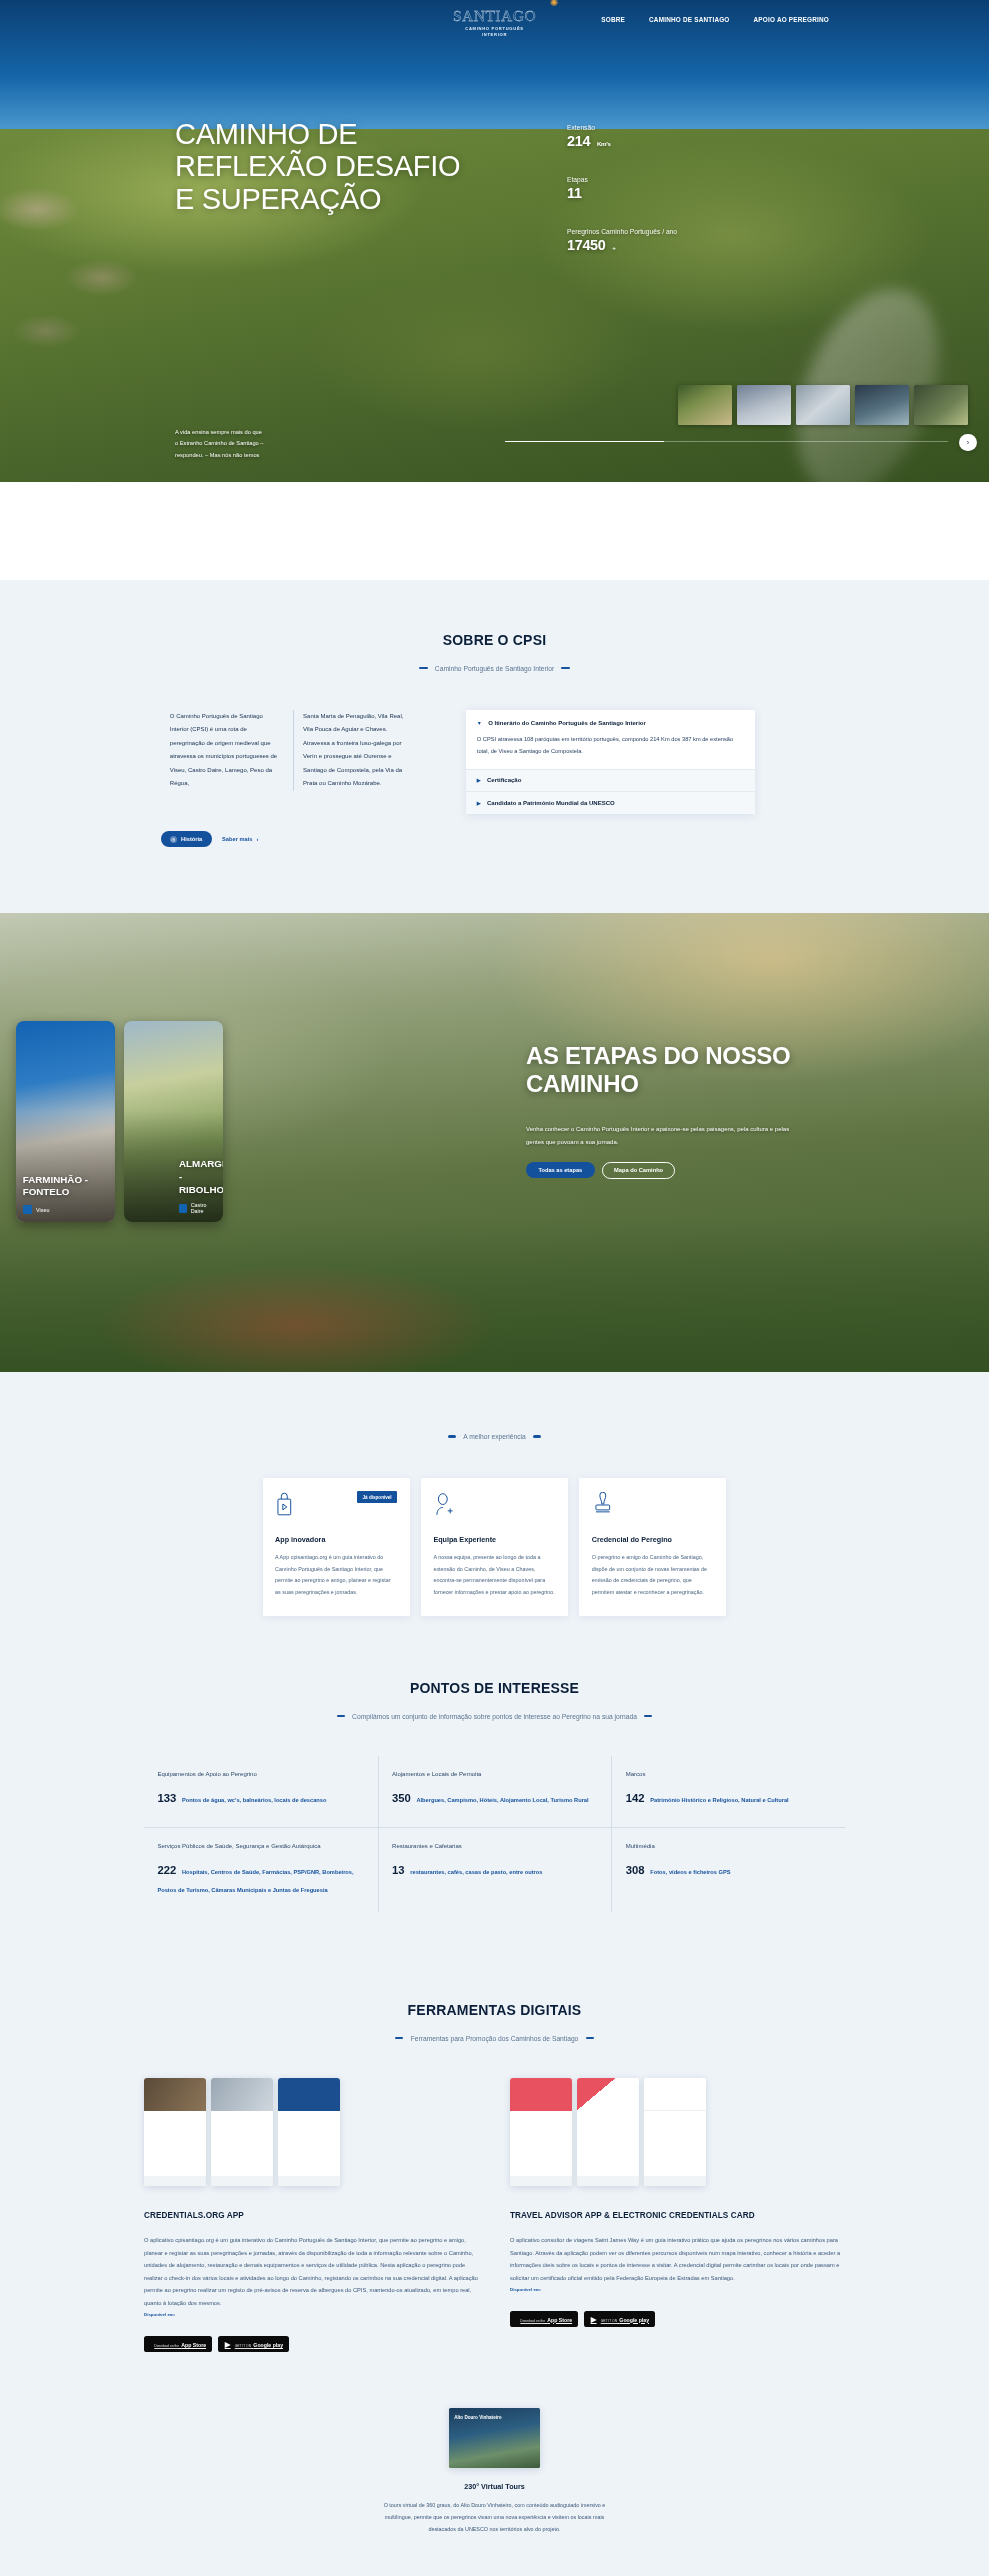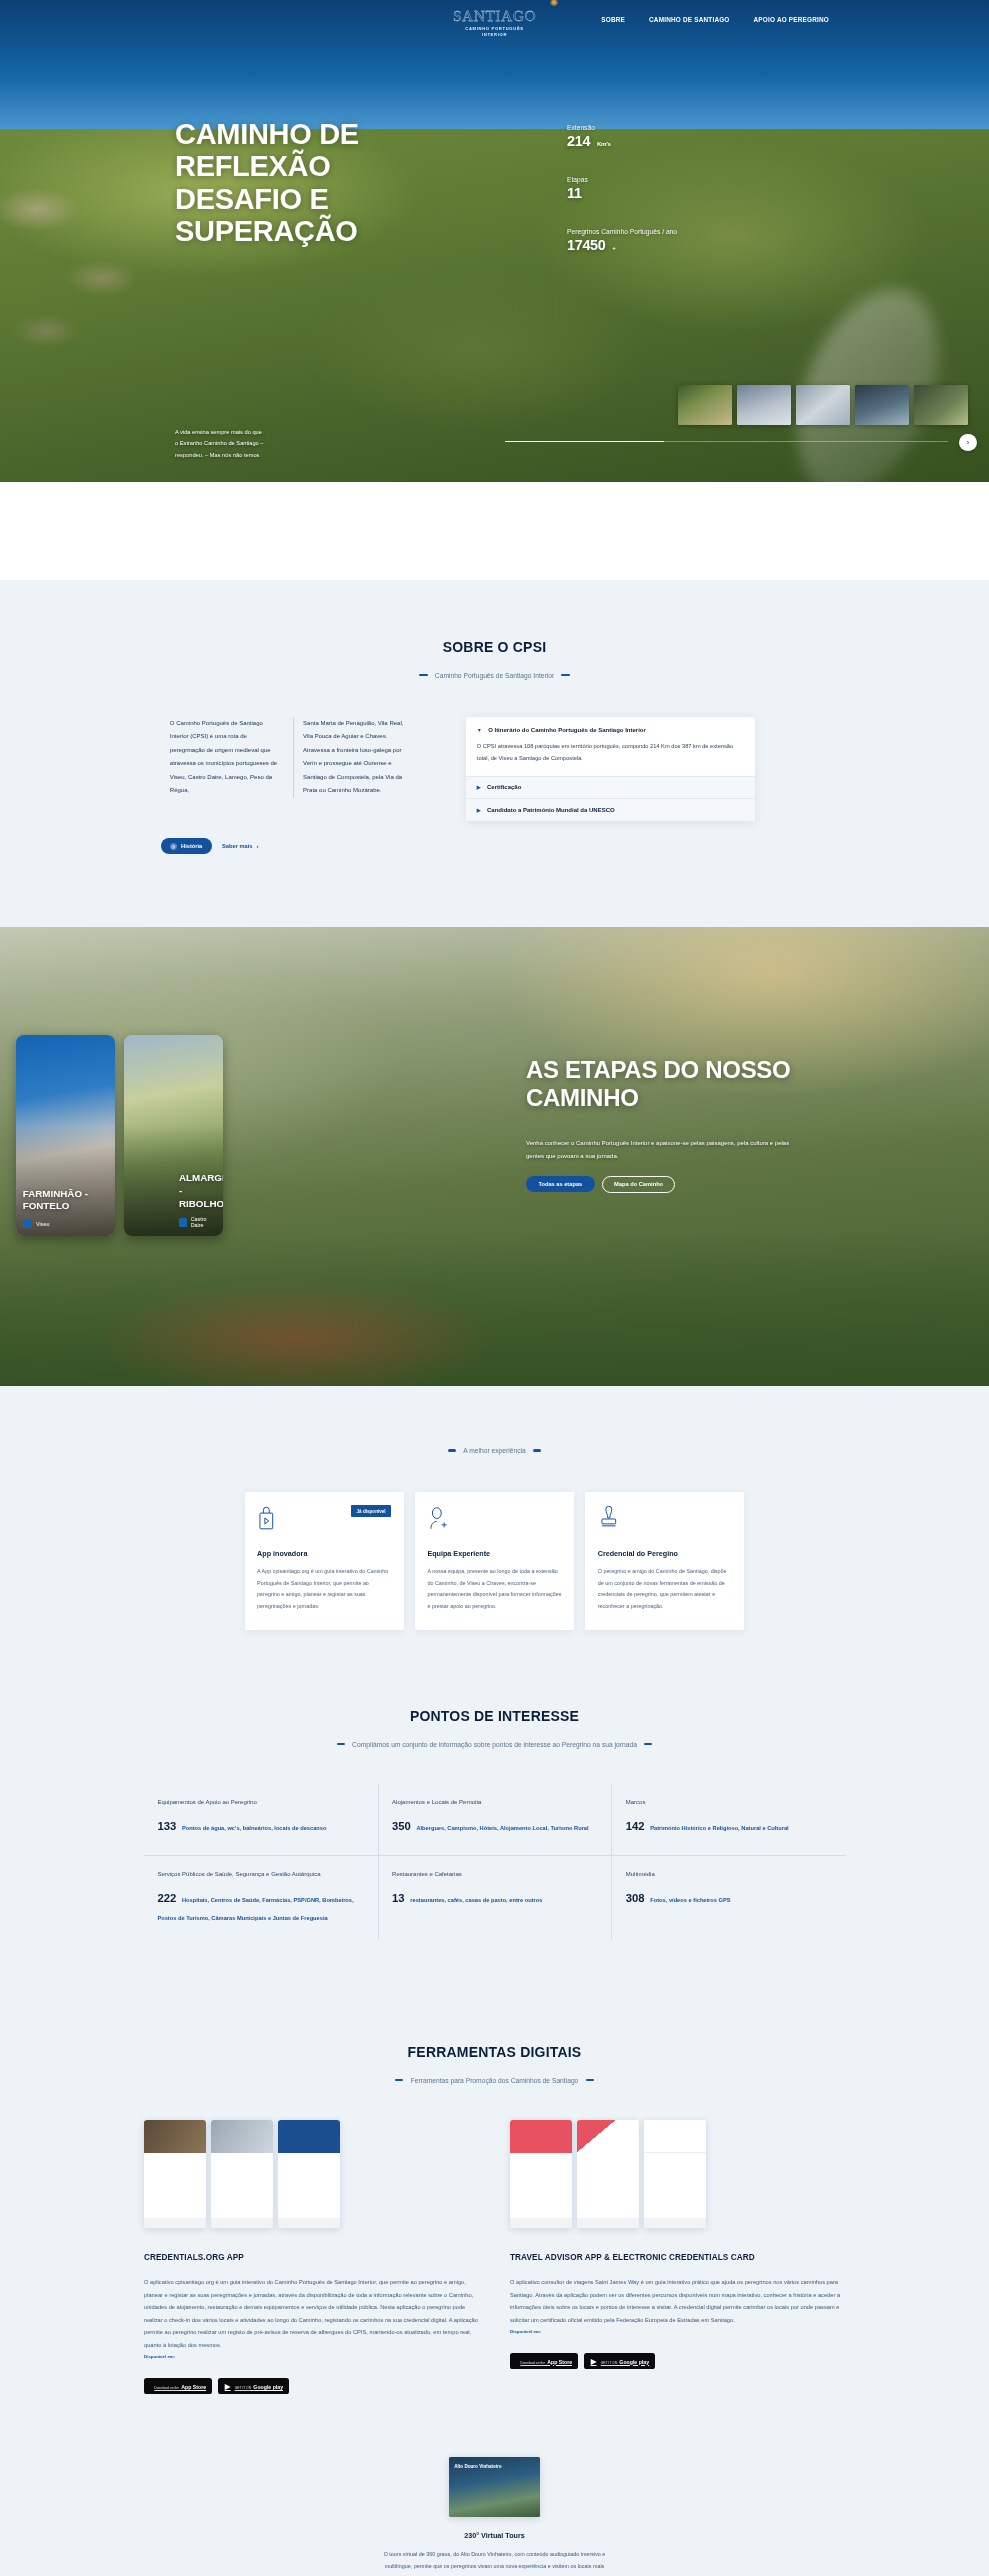--- a/index.html
+++ b/index.html
@@ -4,21 +4,21 @@
 <title>CPSI — Caminho Português de Santiago Interior</title>
 <style>
   *{box-sizing:border-box;margin:0;padding:0;}
   html,body{width:989px;}
   body{
     font-family:"Liberation Sans", sans-serif;
     background:#ffffff;color:#0d2340;
     -webkit-font-smoothing:antialiased;
   }
   .wrap{width:989px;margin:0 auto;}
-  .container{width:701px;margin:11px auto;}
+  .container{width:701px;margin:4px auto;}
 
   
   .hero{position:relative;width:989px;height:482px;overflow:hidden;}
   .hero-sky{
     position:absolute;inset:0;height:170px;
     background:linear-gradient(180deg,#0b3f73 0%,#1565a8 45%,#4e9bd0 78%,#8fc0e0 100%);
   }
   .hero-sky:after{
     content:"";position:absolute;left:0;right:0;bottom:0;height:31px;
     background:linear-gradient(180deg,rgba(143,192,224,0) 0%,rgba(120,150,110,.55) 100%);
@@ -70,21 +70,21 @@
   }
   .nav-links{
     position:absolute;right:160px;display:flex;gap:24px;align-items:center;height:39px;
   }
   .nav-links a{
     color:#fff;text-decoration:none;font-size:6.4px;font-weight:700;letter-spacing:0.2px;
     white-space:nowrap;
   }
   .hero-title{
     position:absolute;left:175px;top:118px;z-index:10;
-    color:#fff;font-size:29px;line-height:1.12;font-weight:700;letter-spacing:-0.3px;
+    color:#fff;font-size:29px;line-height:1.12;font-weight:400;letter-spacing:-0.3px;
     text-shadow:0 1px 7.2px rgba(0,0,0,.35);
     max-width:289px;
   }
   .hero-quote{
     position:absolute;left:175px;top:427px;z-index:10;width:216px;
     color:#fff;font-size:5.7px;line-height:2.0;text-shadow:0 0.5px 3.1px rgba(0,0,0,.5);
   }
   .hero-stats{
     position:absolute;left:567px;top:124px;z-index:10;color:#fff;
     text-shadow:0 0.5px 4.1px rgba(0,0,0,.45);
@@ -204,21 +204,21 @@
   .etapas-btns{margin-top:13.4px;display:flex;gap:7.2px;align-items:center;}
   .btn-solid{background:#14519c;color:#fff;border:none;border-radius:10.3px;padding:5.2px 12.4px;
     font-size:5.7px;font-weight:700;cursor:pointer;}
   .btn-outline{background:transparent;color:#fff;border:0.8px solid #fff;border-radius:10.3px;
     padding:4.6px 11.3px;font-size:5.7px;font-weight:700;cursor:pointer;}
 
   
   .servicos{background:#eef3f8;padding:44px 0 49px;}
   .cards3{display:flex;gap:11.3px;justify-content:center;margin-top:38px;}
   .scard{
-    width:159px;background:#fff;border-radius:1.5px;padding:14.4px 12.4px 17.5px;
+    width:147px;background:#fff;border-radius:1.5px;padding:14.4px 12.4px 17.5px;
     box-shadow:0 1.5px 8.2px rgba(16,44,80,.07);position:relative;min-height:134px;
   }
   .scard-icon{width:21.6px;height:25px;color:#14519c;}
   .scard-tag{
     position:absolute;right:12.4px;top:13.4px;background:#14519c;color:#fff;
     font-size:4.6px;font-weight:700;padding:3.6px 5.7px;border-radius:1px;
   }
   .scard-title{margin-top:15.5px;font-size:7.2px;font-weight:800;color:#0b1f3a;}
   .scard-text{margin-top:8.2px;font-size:5.4px;line-height:2.15;color:#4a6versa;color:#4a6582;}
 

